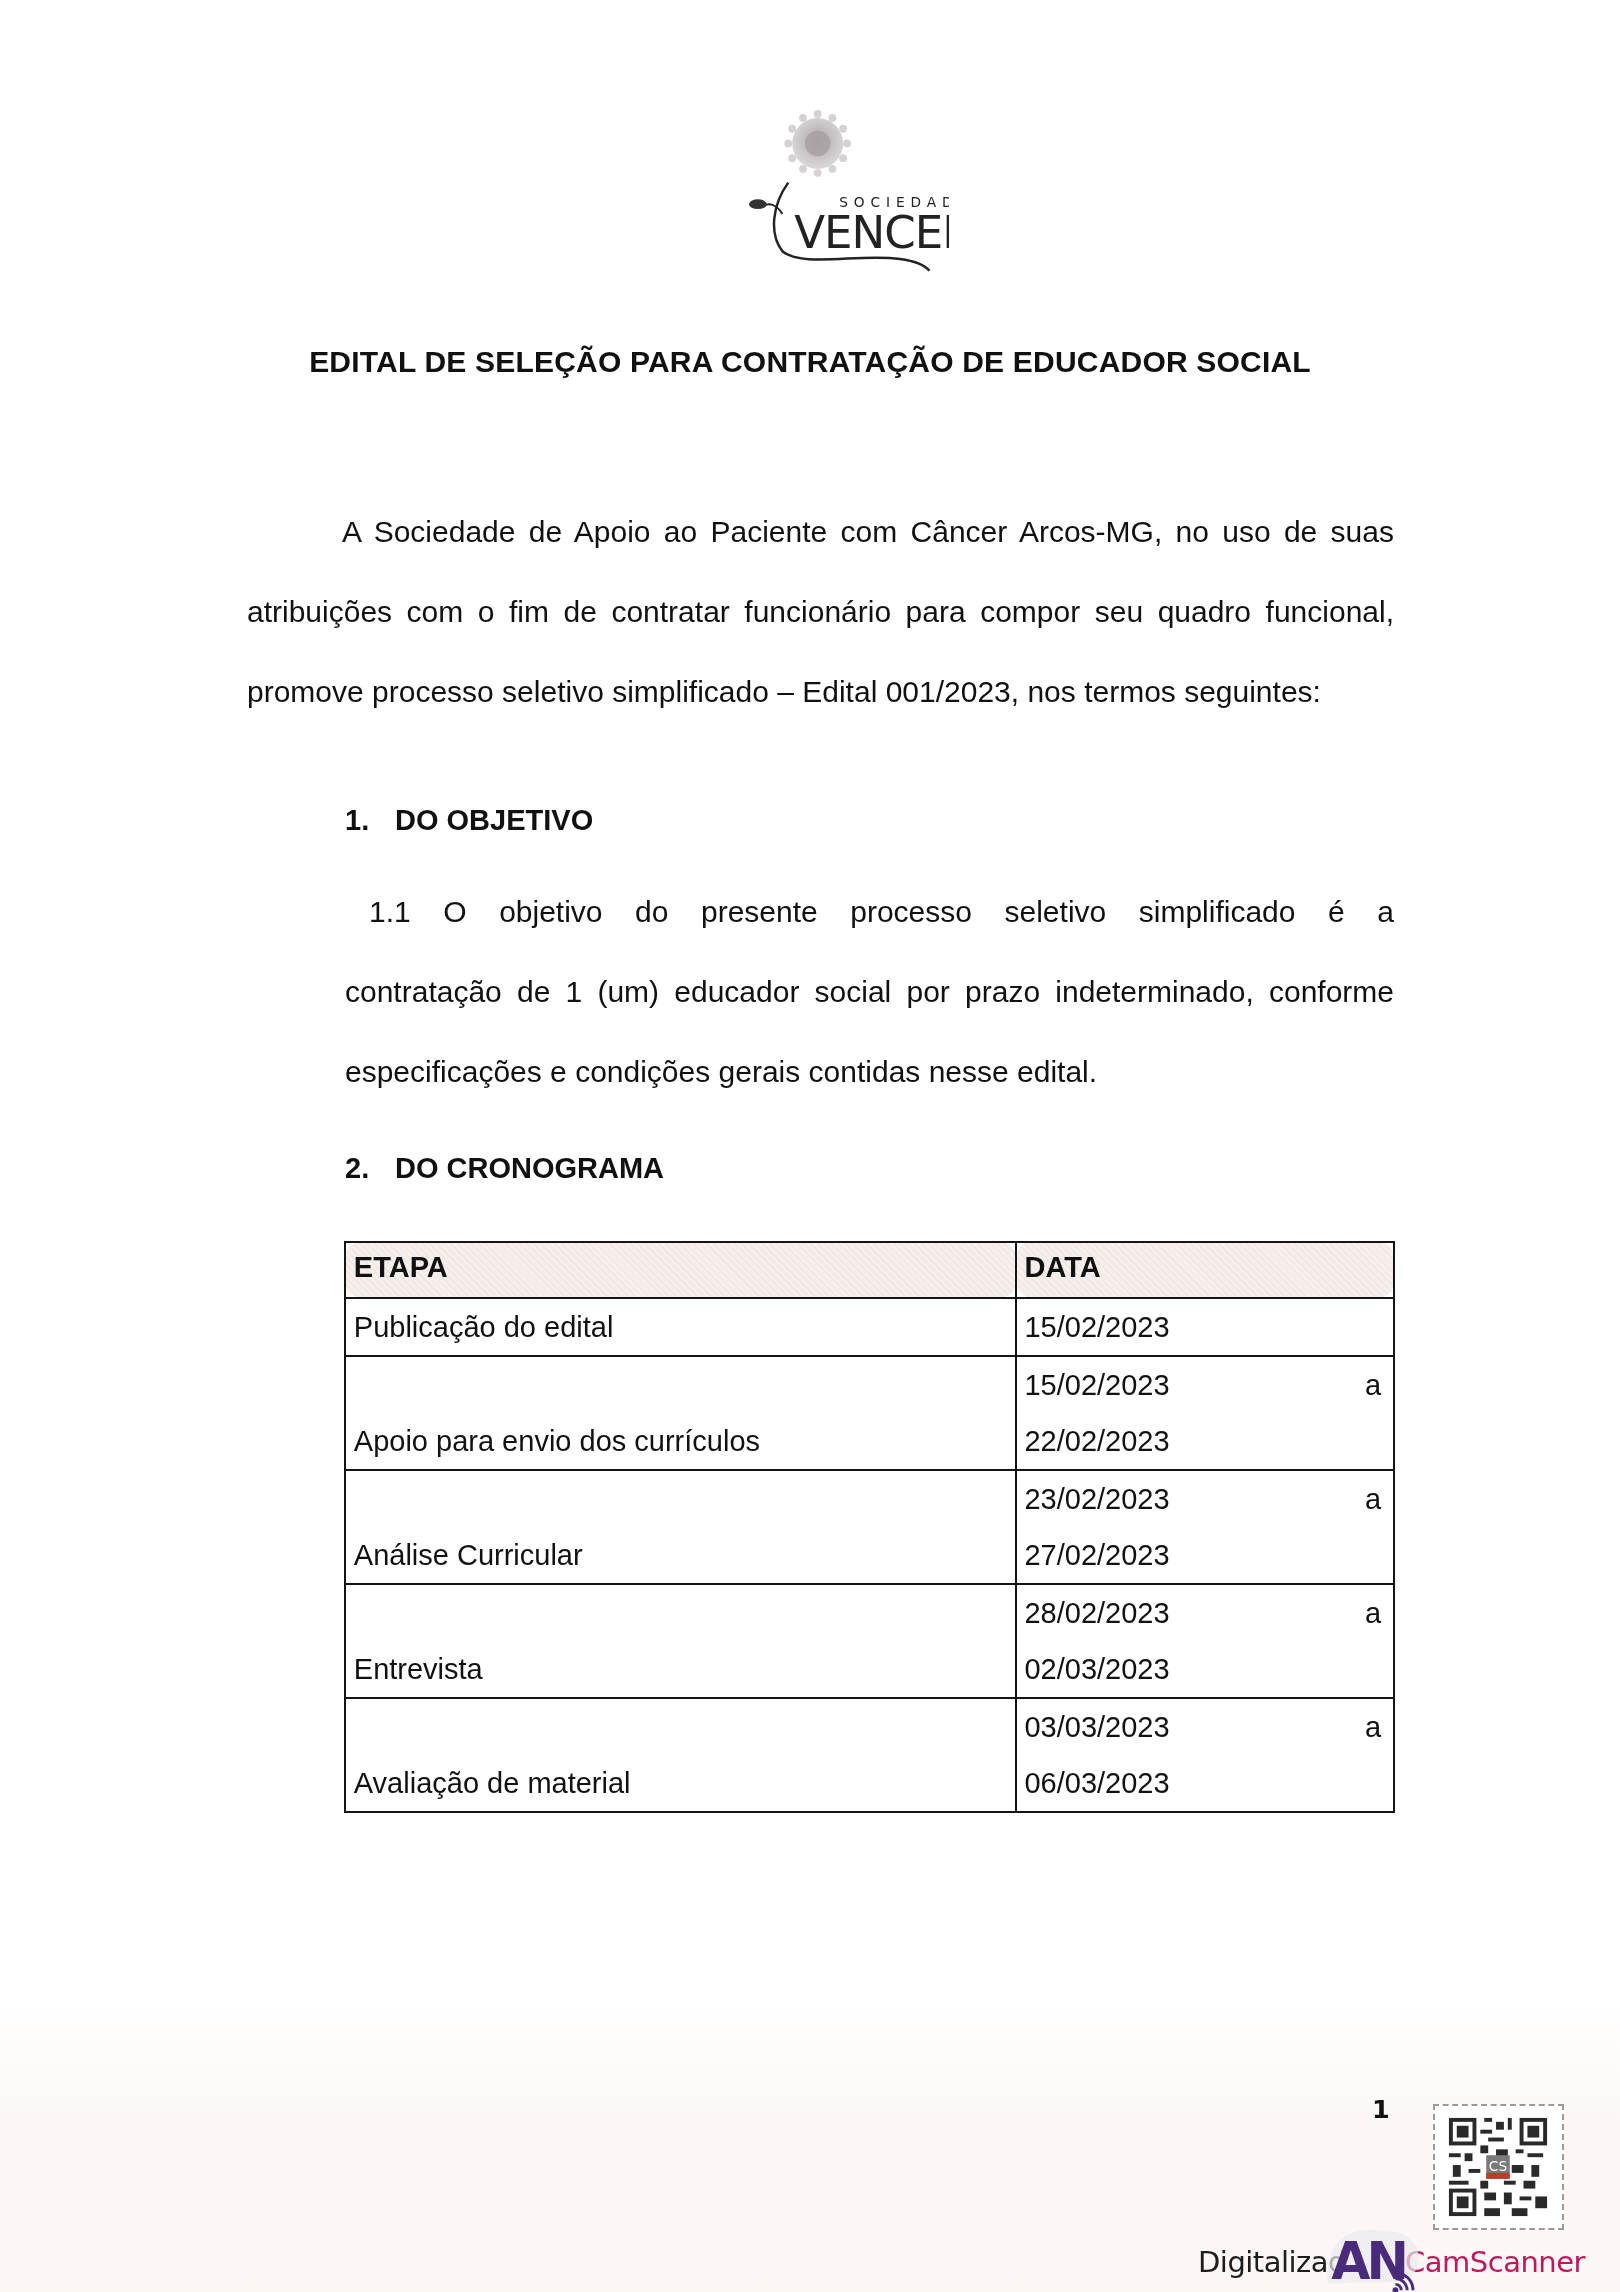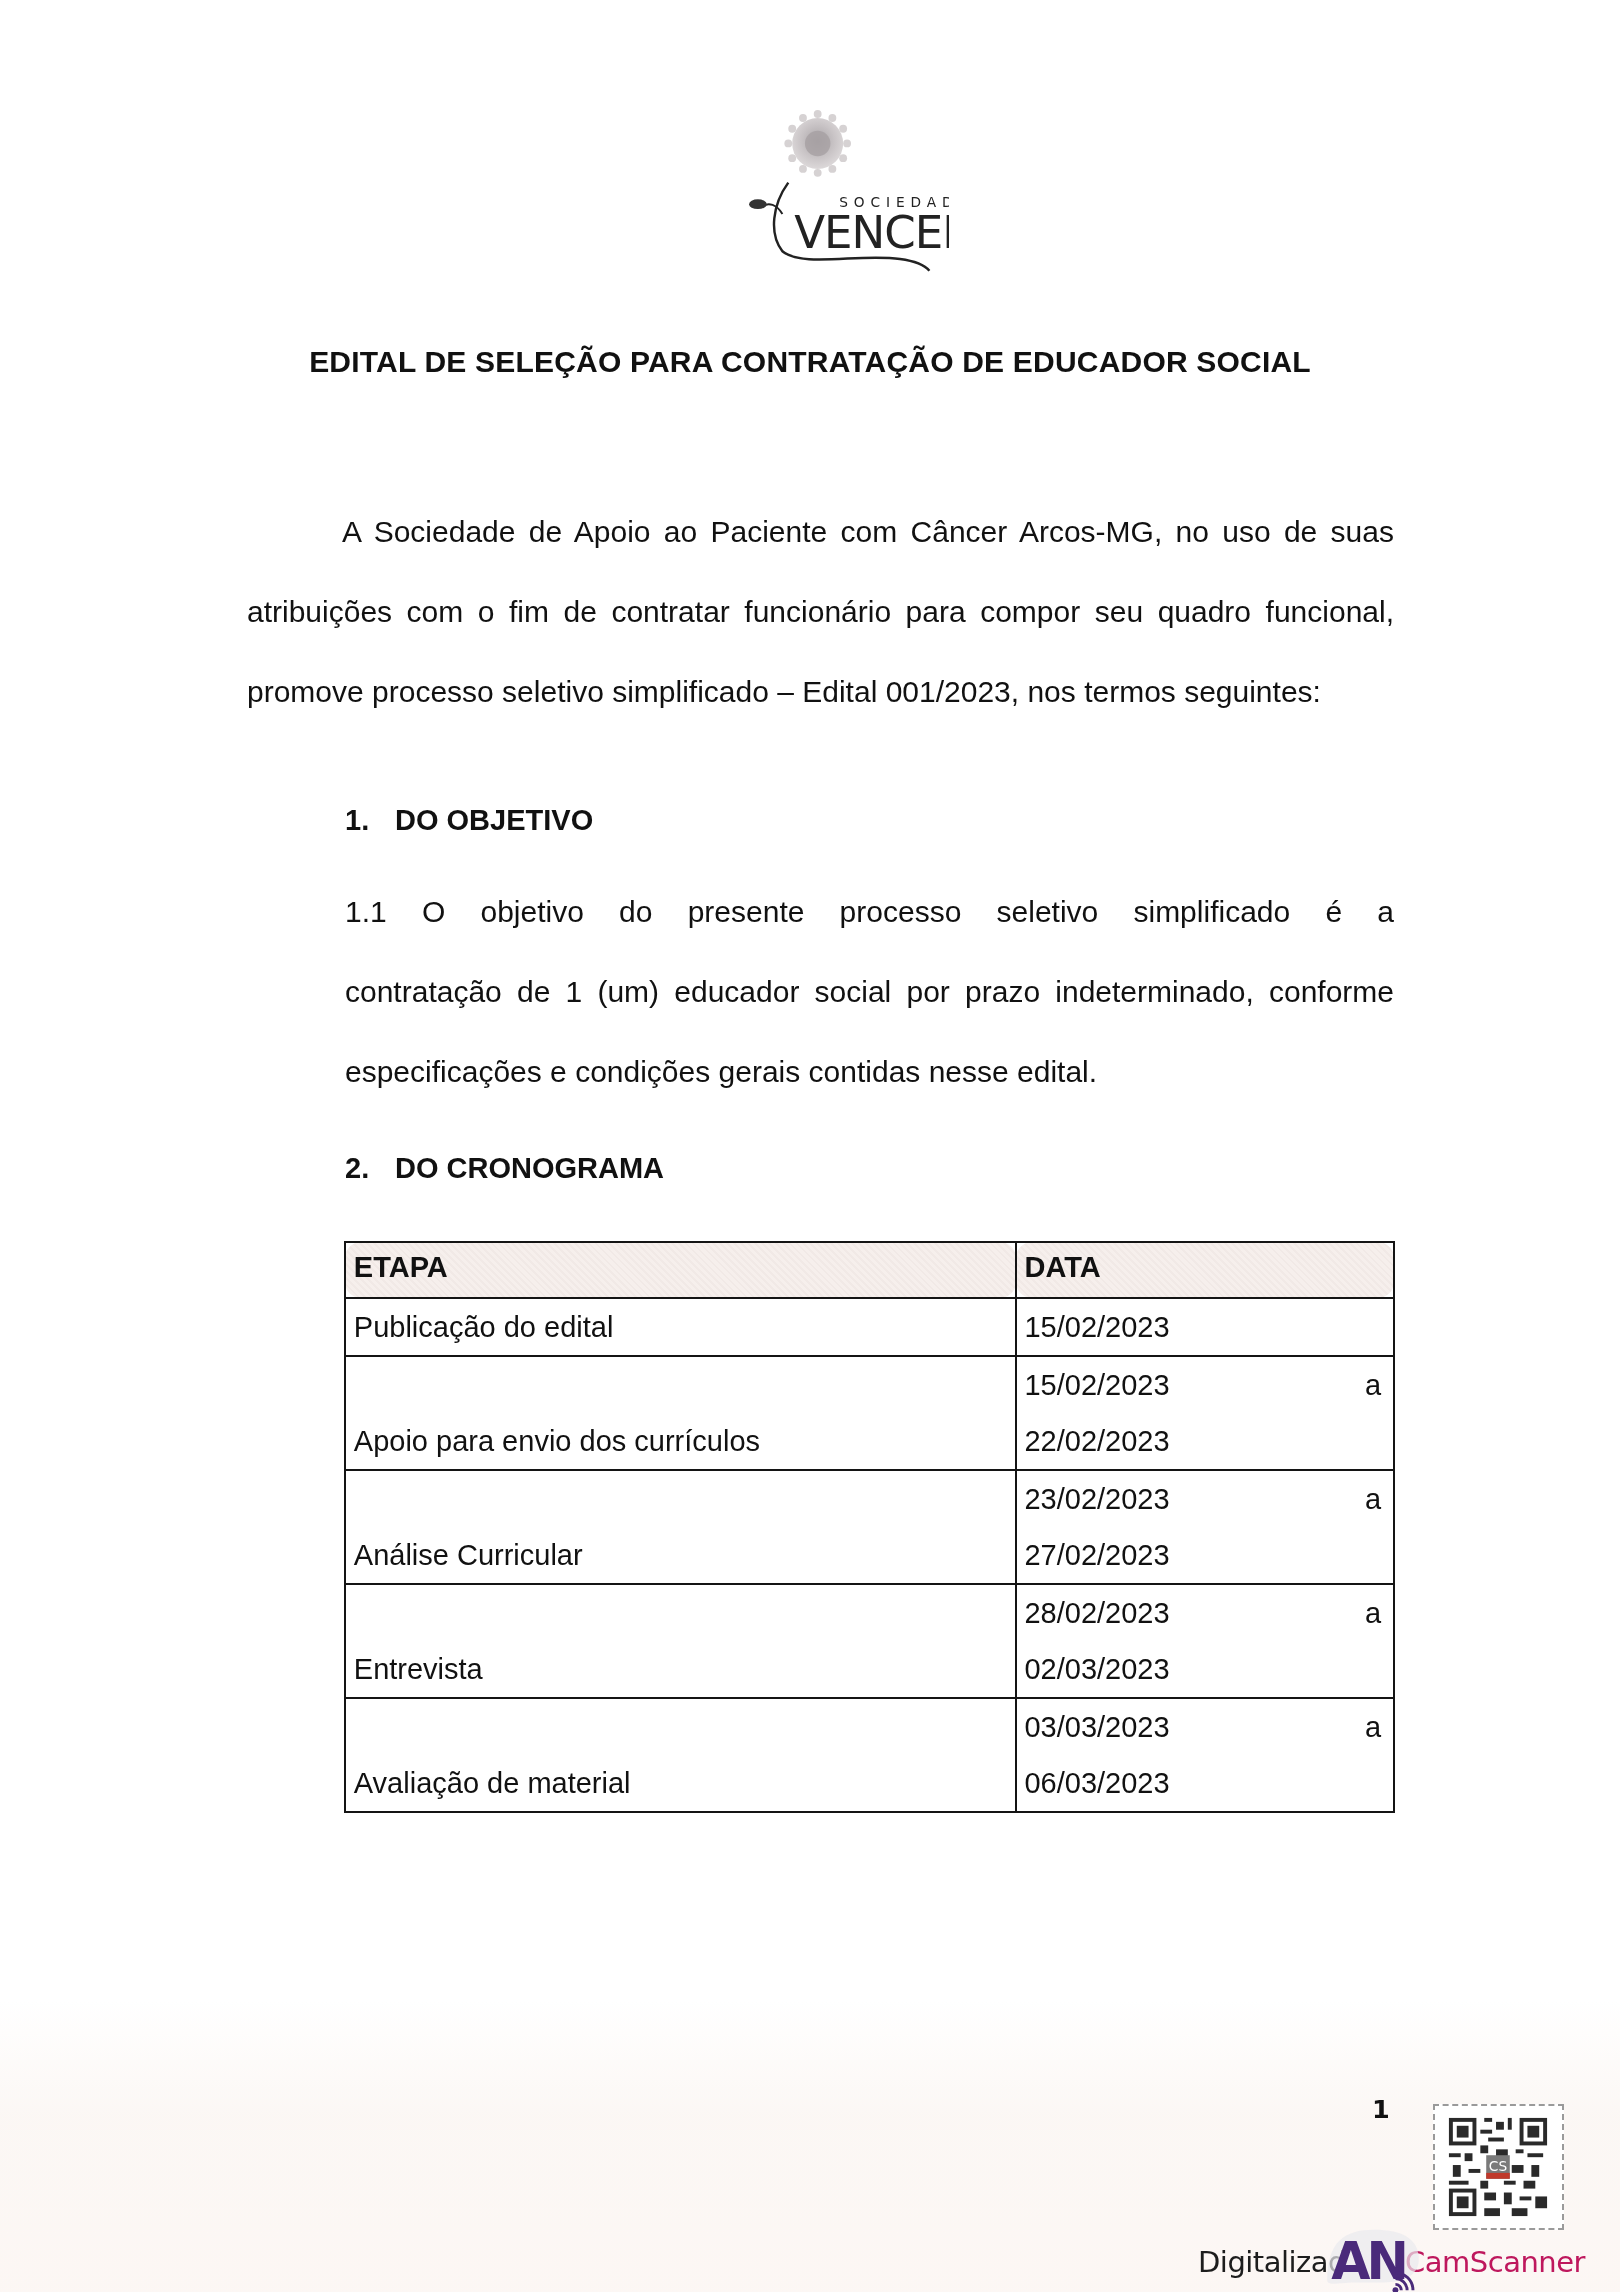--- a/index.html
+++ b/index.html
@@ -22,21 +22,21 @@
     text-align: justify; text-align-last: left;
   }
   .p-intro { left: 247px; width: 1147px; top: 492px; text-indent: 95px; }
   .heading {
     position: absolute; left: 345px; font-weight: bold; font-size: 29px;
   }
   .h1 { top: 769px; margin-top: 35px; }
   .h2 { top: 1152px; }
   .num { display: inline-block; width: 50px; }
   .p-obj { left: 345px; width: 1049px; top: 872px; }
-  .p-obj .l1 { display: flex; justify-content: space-between; }
+  .p-obj .l1 { display: flex; justify-content: space-between; margin-left: 24px; }
   .p-obj .l1 span { white-space: nowrap; }
 
   table.crono {
     position: absolute; left: 344px; top: 1241px; width: 1051px;
     border-collapse: collapse; font-size: 29px;
   }
   table.crono td, table.crono th {
     border: 2.5px solid #141414; padding: 0 0 0 7.8px; vertical-align: top;
     text-align: left; line-height: 56px;
   }

